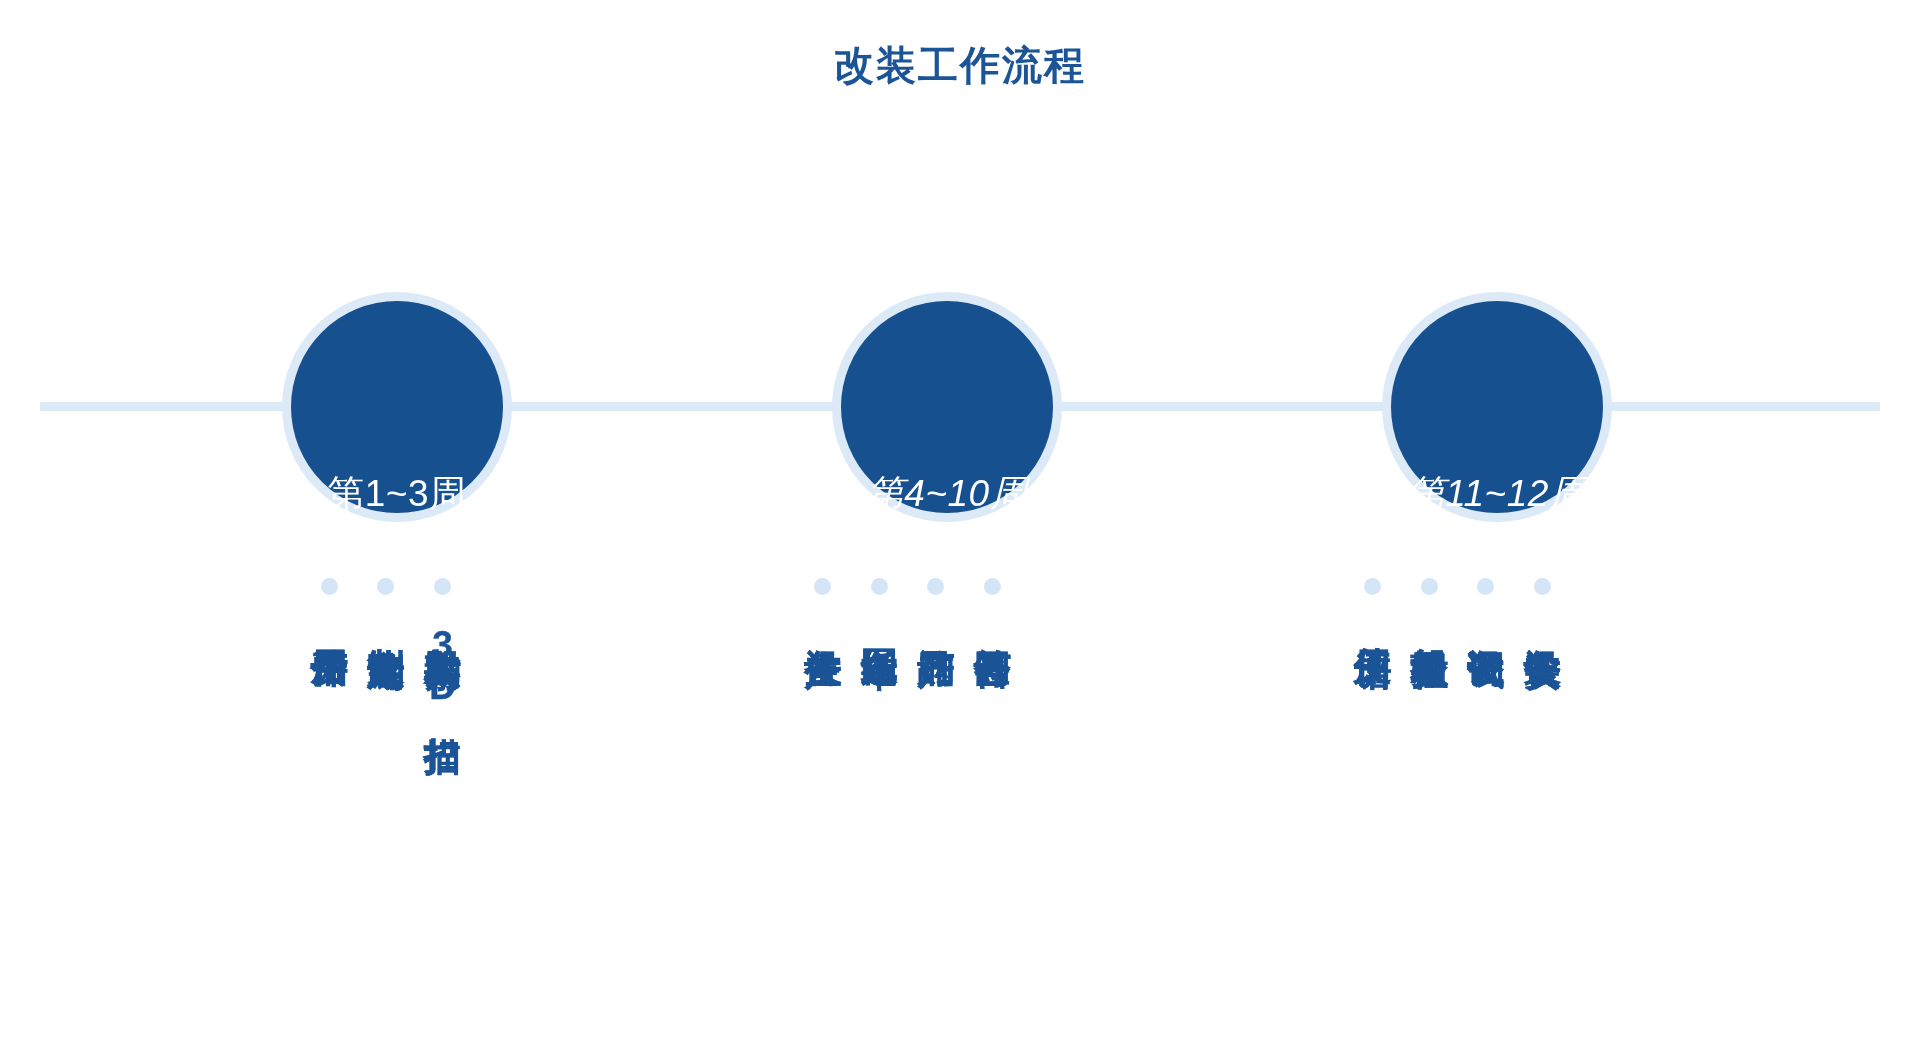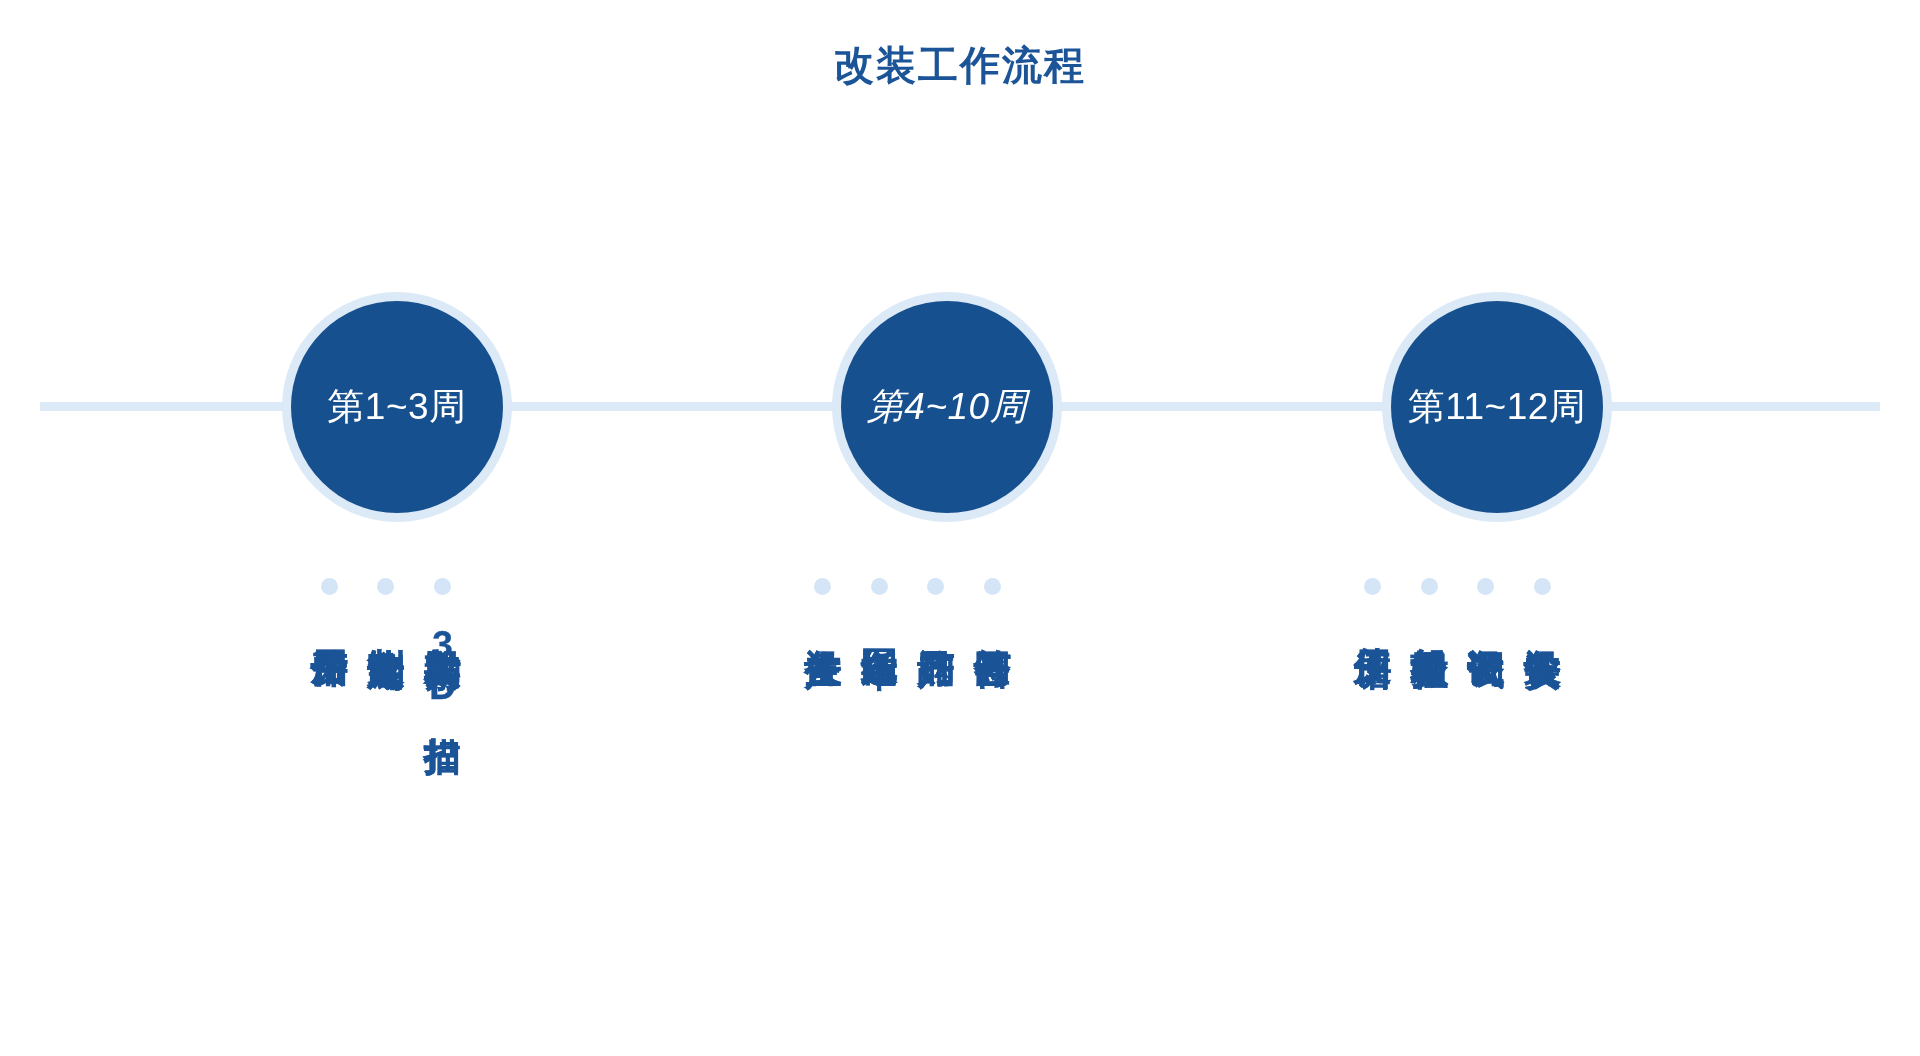--- a/index.html
+++ b/index.html
@@ -52,21 +52,21 @@
     top: 292px;
   }
   .stage-circle-inner {
     position: absolute;
     width: 212px;
     height: 212px;
     border-radius: 50%;
     background: #17508F;
     top: 301px;
     display: flex;
-    align-items: center;
+    align-items: flex-end;
     justify-content: center;
   }
   .stage-label {
     color: #ffffff;
     font-size: 37px;
     font-weight: 400;
     letter-spacing: 0.5px;
     white-space: nowrap;
     line-height: 1;
     transform: translateY(-1px);
@@ -147,21 +147,21 @@
       <div class="task-col" style="left: 859px;">
         <div class="task-dot"></div>
         <div class="task-text">图纸送审</div>
       </div>
       <div class="task-col" style="left: 802.5px;">
         <div class="task-dot"></div>
         <div class="task-text">设备生产</div>
       </div>
     </div>
     <div class="stage-circle-outer" style="left: 1382px;"></div>
-    <div class="stage-circle-inner" style="left: 1391px;">
+    <div class="stage-circle-inner" style="left: 1391px; font-style: italic;">
       <span class="stage-label">第11~12周</span>
     </div>
     <div class="task-group" style="left: 0px;">
       <div class="task-col" style="left: 1522px;">
         <div class="task-dot"></div>
         <div class="task-text">设备安装</div>
       </div>
       <div class="task-col" style="left: 1465.5px;">
         <div class="task-dot"></div>
         <div class="task-text">设备调试</div>

